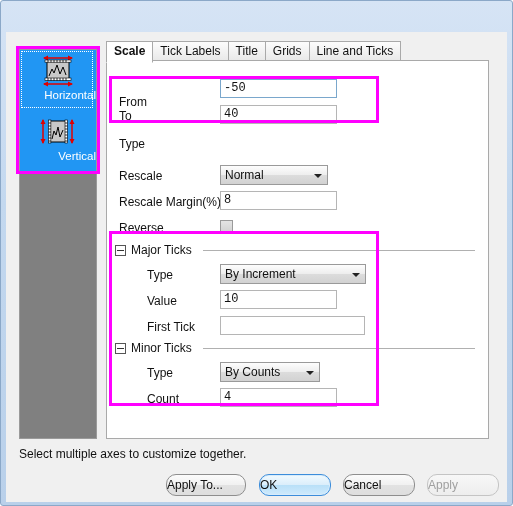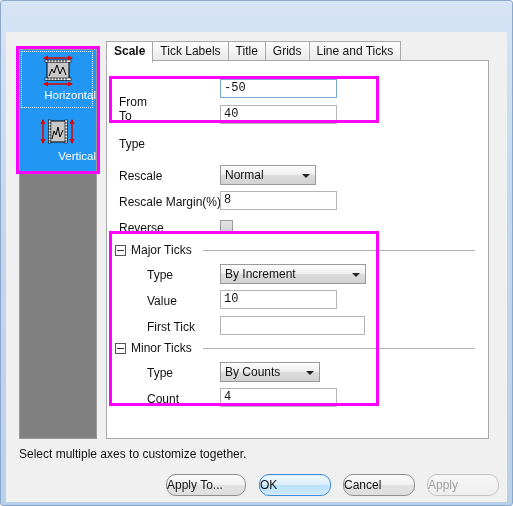--- a/index.html
+++ b/index.html
@@ -404,21 +404,21 @@
 
       <div class="flabel" style="left:12px; top:22px;margin-top:12px;">From</div>
       <div class="ftext focused" style="left:113px; top:18px; width:117px;">-50</div>
 
       <div class="flabel" style="left:12px; top:48px;">To</div>
       <div class="ftext" style="left:113px; top:44px; width:117px;">40</div>
 
       <div class="flabel" style="left:12px; top:76px;">Type</div>
 
       <div class="flabel" style="left:12px; top:108px;">Rescale</div>
-      <div class="fcombo" style="left:113px; top:104px; width:96px;">
+      <div class="fcombo" style="left:113px; top:104px; width:108px;">
         <span>Normal</span>
         <span class="caret"></span>
       </div>
 
       <div class="flabel" style="left:12px; top:134px;">Rescale Margin(%)</div>
       <div class="ftext" style="left:113px; top:130px; width:117px;">8</div>
 
       <div class="flabel" style="left:12px; top:160px;">Reverse</div>
       <div class="checkbox" style="left:113px; top:159px;"></div>
 

